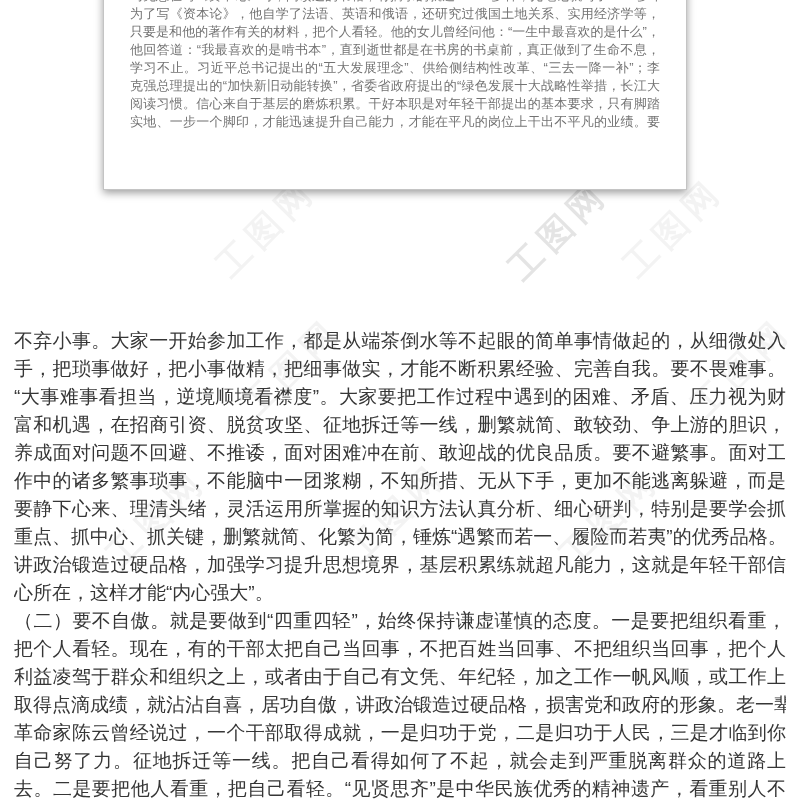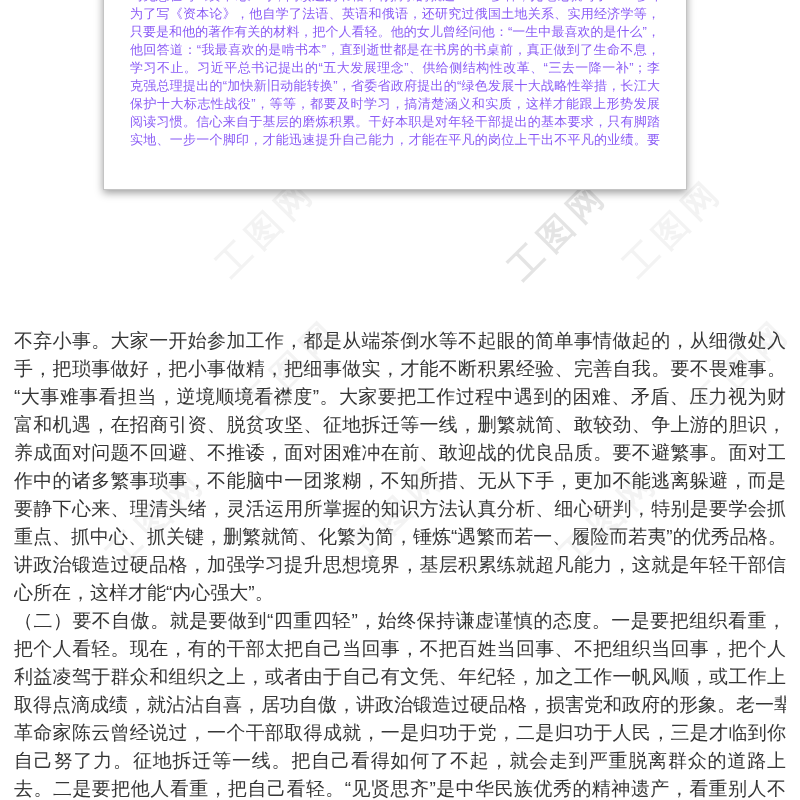--- a/index.html
+++ b/index.html
@@ -22,21 +22,21 @@
     width:530px;height:202px;padding:0 26px;
     background:#ffffff;
     border:1px solid #c4c4c4;
     box-shadow:0 3px 8px rgba(0,0,0,0.38);
     overflow:hidden;box-sizing:content-box;
   }
   .sheet .ln{
     font-size:13px;line-height:18px;height:18px;
     white-space:nowrap;overflow:hidden;
     text-align:justify;text-align-last:justify;
-    color:#8b5cf6;
+    color:#737373;
   }
   
   .body-text{
     position:absolute;left:14px;top:327px;z-index:1;
     width:772px;color:#363636;
   }
   .body-text .ln{
     font-size:19px;line-height:28px;height:28px;
     white-space:nowrap;overflow:hidden;
     text-align:justify;text-align-last:justify;
@@ -55,21 +55,20 @@
 <span class="wm" style="left:548px;top:495px;opacity:0.045;">工图网</span>
 <span class="wm" style="left:680px;top:345px;opacity:0.04;">工图网</span>
 
 <div class="sheet">
   <div class="ln">马克思在写《资本论》时，阅读过的书籍，有摘录的就达 1500 多种，光笔记就写了 100 多本。</div>
   <div class="ln">为了写《资本论》，他自学了法语、英语和俄语，还研究过俄国土地关系、实用经济学等，</div>
   <div class="ln">只要是和他的著作有关的材料，把个人看轻。他的女儿曾经问他：“一生中最喜欢的是什么”，</div>
   <div class="ln">他回答道：“我最喜欢的是啃书本”，直到逝世都是在书房的书桌前，真正做到了生命不息，</div>
   <div class="ln">学习不止。习近平总书记提出的“五大发展理念”、供给侧结构性改革、“三去一降一补”；李</div>
   <div class="ln">克强总理提出的“加快新旧动能转换”，省委省政府提出的“绿色发展十大战略性举措，长江大</div>
-  <div class="ln">保护十大标志性战役”，等等，都要及时学习，搞清楚涵义和实质，这样才能跟上形势发展</div>
   <div class="ln">阅读习惯。信心来自于基层的磨炼积累。干好本职是对年轻干部提出的基本要求，只有脚踏</div>
   <div class="ln">实地、一步一个脚印，才能迅速提升自己能力，才能在平凡的岗位上干出不平凡的业绩。要</div>
 </div>
 
 <div class="body-text">
   <div class="ln">不弃小事。大家一开始参加工作，都是从端茶倒水等不起眼的简单事情做起的，从细微处入</div>
   <div class="ln">手，把琐事做好，把小事做精，把细事做实，才能不断积累经验、完善自我。要不畏难事。</div>
   <div class="ln">“大事难事看担当，逆境顺境看襟度”。大家要把工作过程中遇到的困难、矛盾、压力视为财</div>
   <div class="ln">富和机遇，在招商引资、脱贫攻坚、征地拆迁等一线，删繁就简、敢较劲、争上游的胆识，</div>
   <div class="ln">养成面对问题不回避、不推诿，面对困难冲在前、敢迎战的优良品质。要不避繁事。面对工</div>

